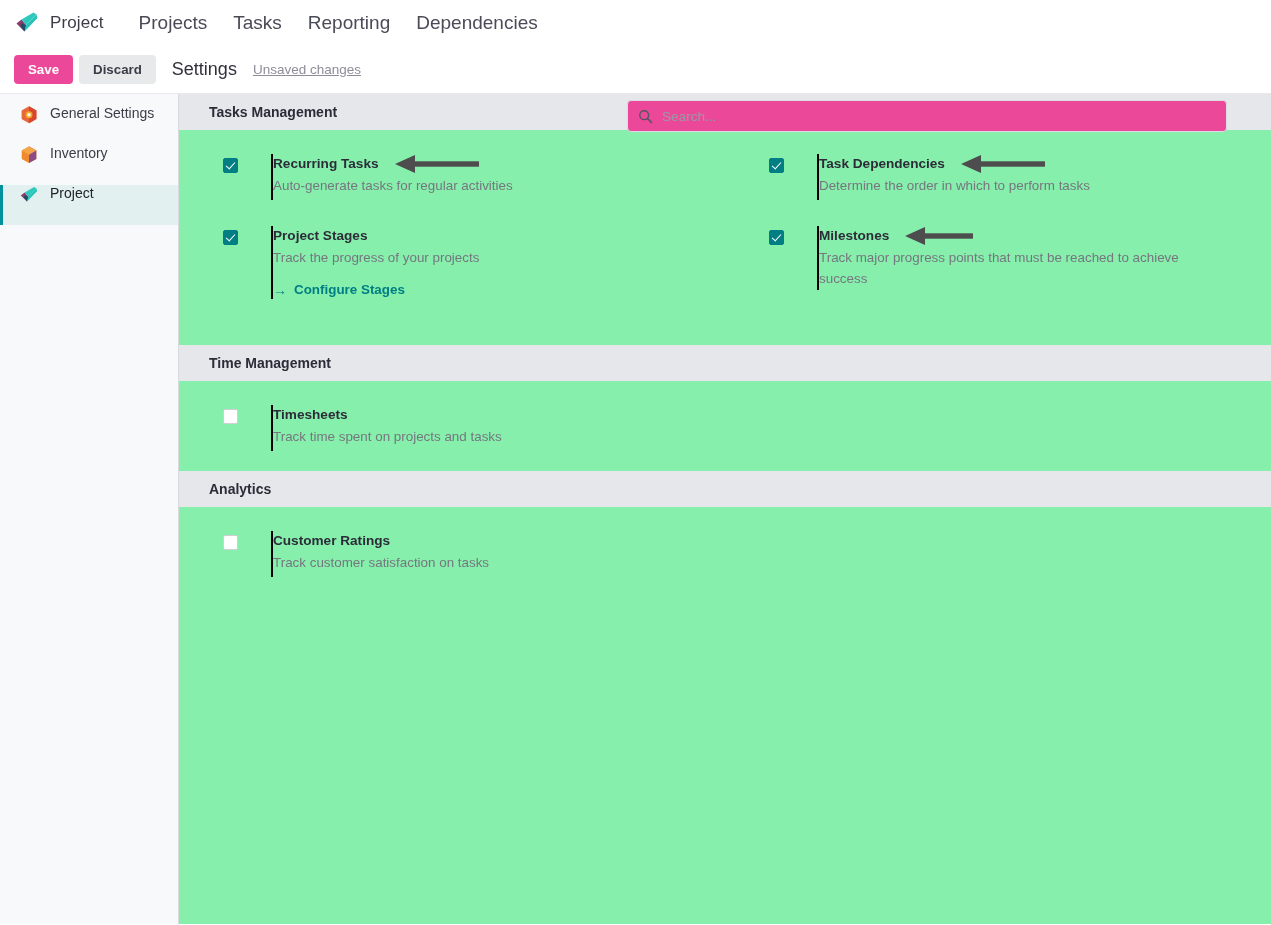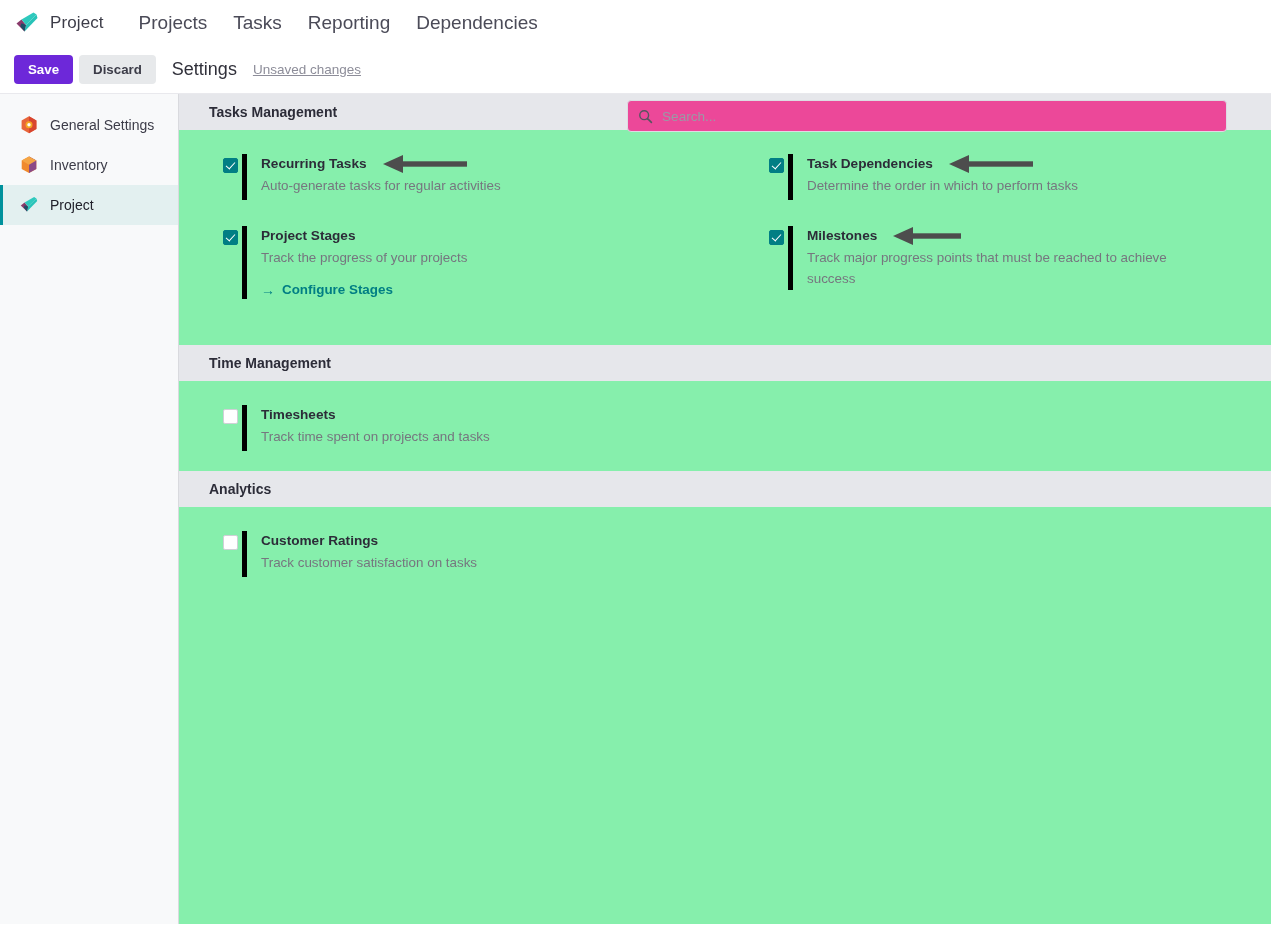--- a/index.html
+++ b/index.html
@@ -57,21 +57,21 @@
   .btn {
     font-family: "Liberation Sans", sans-serif;
     font-size: 13.3px;
     font-weight: bold;
     border: none;
     border-radius: 4px;
     padding: 7px 14px;
     cursor: pointer;
     line-height: 1.2;
   }
-  .btn-save { background: #6d28d9; color: #ffffff; margin-right: 6px; }
+  .btn-save { background: #ec4899; color: #ffffff; margin-right: 6px; }
   .btn-discard { background: #e7e9eb; color: #3c3c48; }
   .page-title {
     font-size: 18px;
     color: #30303a;
     margin-left: 16px;
     font-weight: 400;
   }
   .unsaved {
     font-size: 13.5px;
     color: #8d8d99;
@@ -112,21 +112,21 @@
   
   .sidebar {
     width: 179px;
     flex: 0 0 179px;
     background: #f8f9fa;
     border-right: 1px solid #d9dade;
     padding-top: 11px;
   }
   .side-item {
     display: flex;
-    align-items: center;
+    align-items: flex-start;
     gap: 11px;
     height: 40px;
     padding-left: 16px;
     cursor: pointer;
     border-left: 3px solid transparent;
     color: #3c3c48;
     font-size: 14px;
   }
   .side-item.active {
     background: #e3f0f0;
@@ -179,23 +179,22 @@
   .cb.on::after {
     content: "";
     position: absolute;
     left: 4px; top: 1px;
     width: 4px; height: 8px;
     border: solid #ffffff;
     border-width: 0 1.8px 1.8px 0;
     transform: rotate(42deg);
   }
   .setting-text {
-    margin-left: 4px;
-    padding-left: 14px;
-    border-left: 5px solid #000000;
+    margin-left: 33px;
+    border-left: 2px solid #000000;
     min-height: 46px;
     flex: 1 1 auto;
   }
   .s-label {
     font-size: 13.6px;
     font-weight: bold;
     color: #2c2c38;
     line-height: 1.45;
     display: inline-block;
     cursor: pointer;

